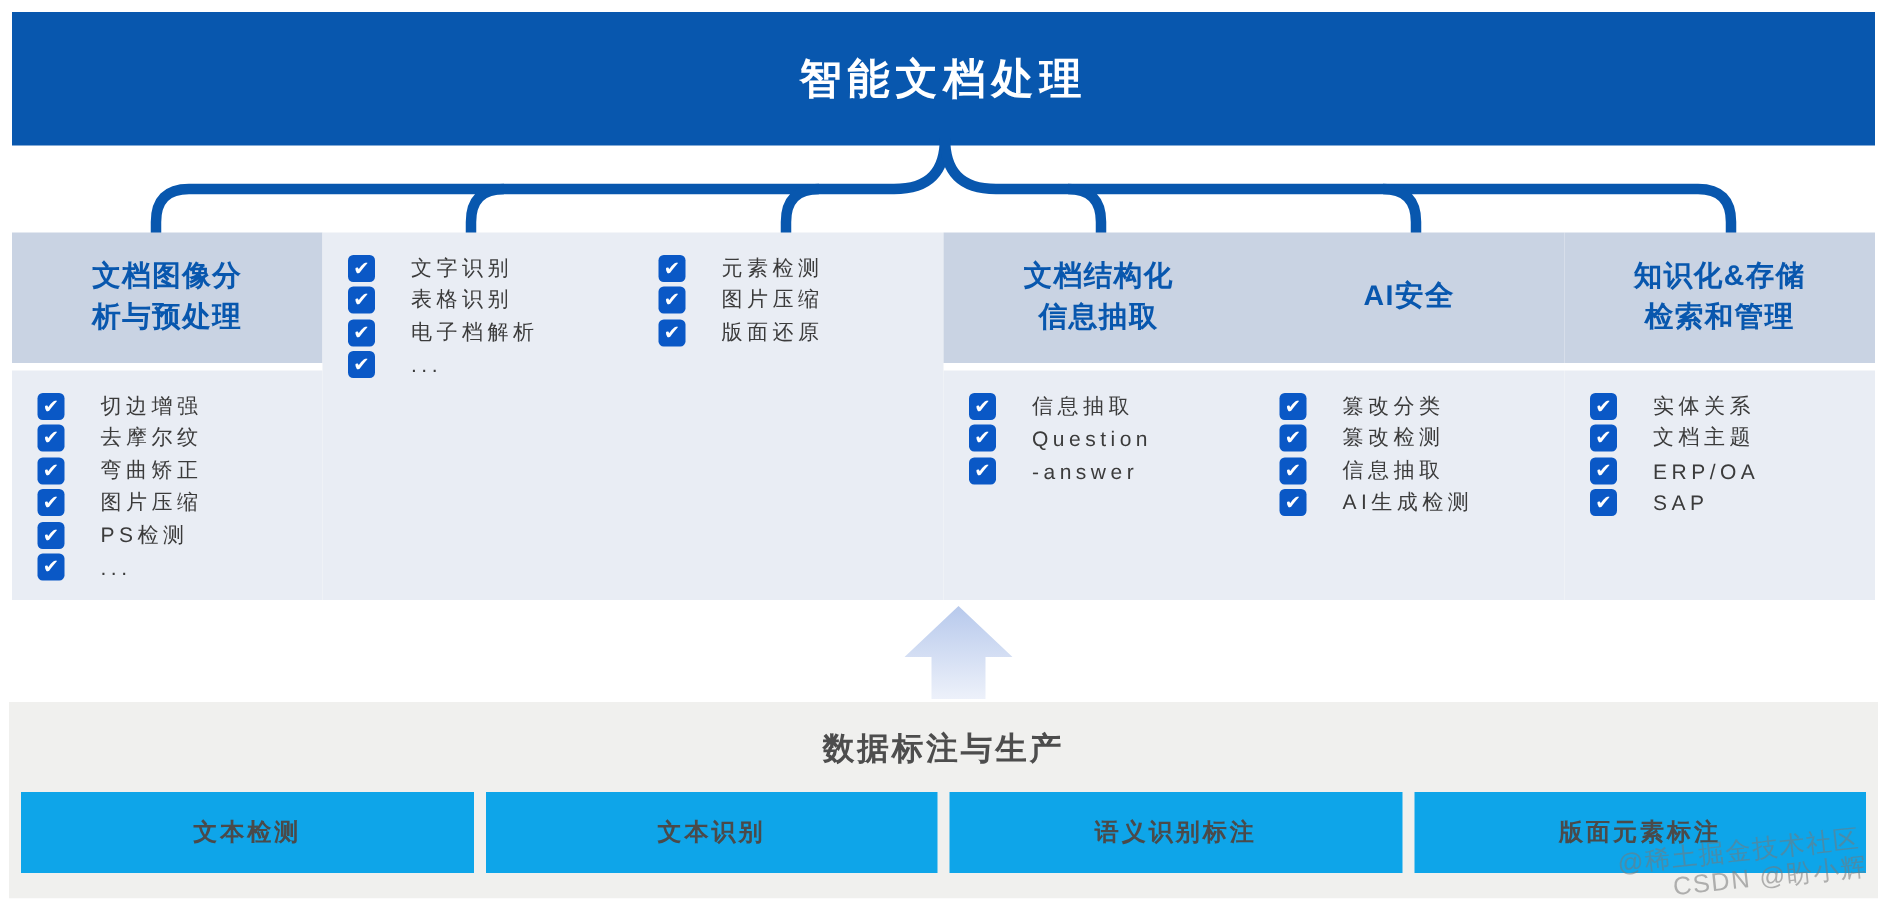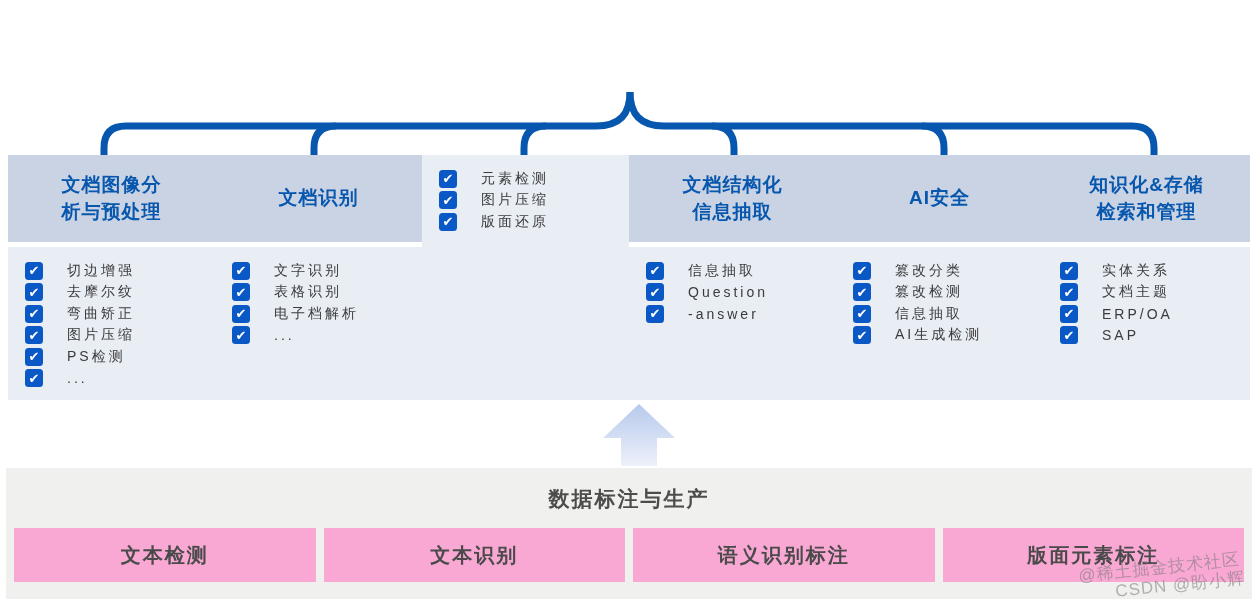--- a/index.html
+++ b/index.html
@@ -65,38 +65,41 @@
     box-sizing:border-box;
     padding:17px 8px 6px 8px;
   }
   .bottom-title{
     text-align:center;
     color:#4D4D4D;font-size:21px;font-weight:bold;letter-spacing:2px;
     margin-bottom:15px;
   }
   .bottom-row{display:flex;gap:8px;height:54px;}
   .bottom-box{
-    flex:1;background:#f9a8d4;
-    display:flex;align-items:center;justify-content:center;
-    color:#4A4A4A;font-size:20px;font-weight:bold;letter-spacing:2px;
+    flex:1;background:#0ea5e9;
+    display:flex;align-items:center;justify-content:center;
+    color:#4A4A4A;font-size:16px;font-weight:bold;letter-spacing:2px;
   }
   
   .wm{
     position:absolute;color:rgba(120,120,120,0.55);
     font-size:17px;letter-spacing:1px;white-space:nowrap;
     transform:rotate(-6deg);pointer-events:none;
   }
   .wm1{left:1078px;top:556px;}
   .wm2{left:1115px;top:573px;}
 </style>
 </head>
 <body>
 
 <div class="canvas">
 
+  <div class="banner">
+    <span>智能文档处理</span>
+  </div>
 
   <svg class="connector" viewBox="0 0 1258 68">
     <g fill="none" stroke="#0857AE" stroke-width="7">
       <path d="M 630 0 C 630 22 620 34 596 34 L 126 34 Q 104 34 104 56 L 104 68"></path>
       <path d="M 336 34 Q 314 34 314 56 L 314 68"></path>
       <path d="M 546 34 Q 524 34 524 56 L 524 68"></path>
       <path d="M 630 0 C 630 22 640 34 664 34 L 1132 34 Q 1154 34 1154 56 L 1154 68"></path>
       <path d="M 712 34 Q 734 34 734 56 L 734 68"></path>
       <path d="M 922 34 Q 944 34 944 56 L 944 68"></path>
     </g>
@@ -135,21 +138,20 @@
           </div>
 
           <div class="item">
             <span class="cb">✔</span>
             <span class="item-label">...</span>
           </div>
         </div>
     </div>
 
     <div class="col">
-      <div class="col-head">文档识别</div>
       <div class="col-body">
 
           <div class="item">
             <span class="cb">✔</span>
             <span class="item-label">文字识别</span>
           </div>
 
           <div class="item">
             <span class="cb">✔</span>
             <span class="item-label">表格识别</span>

